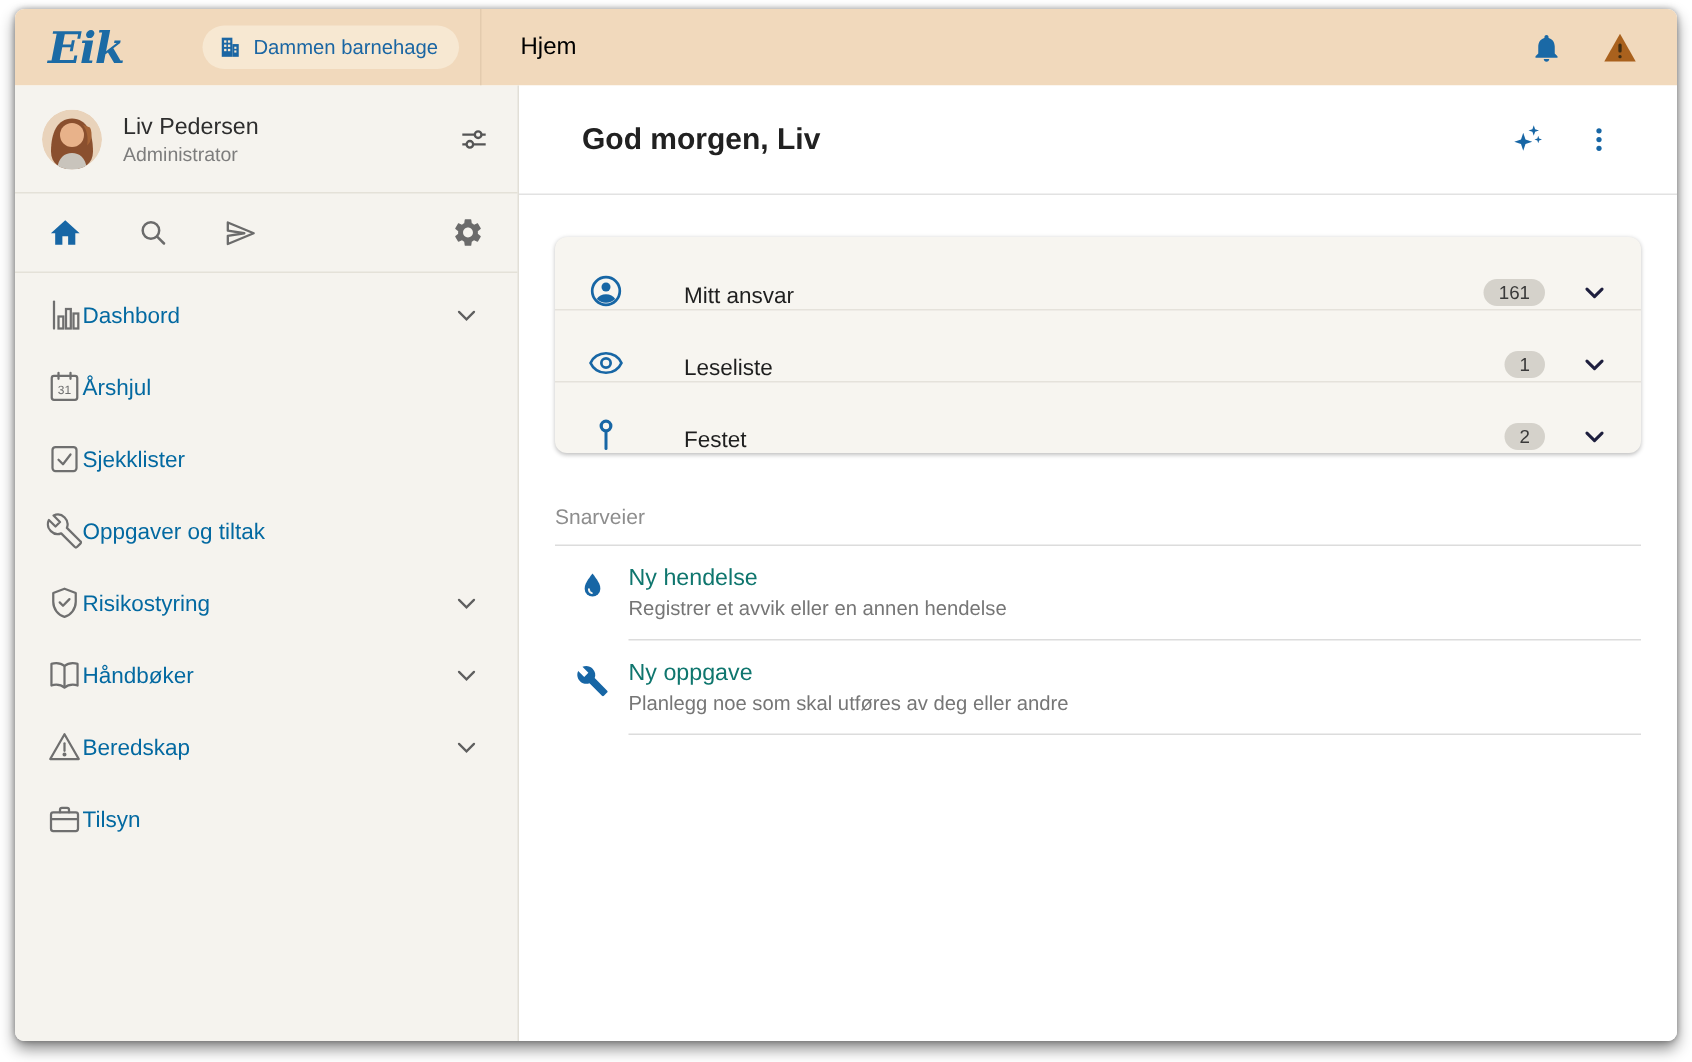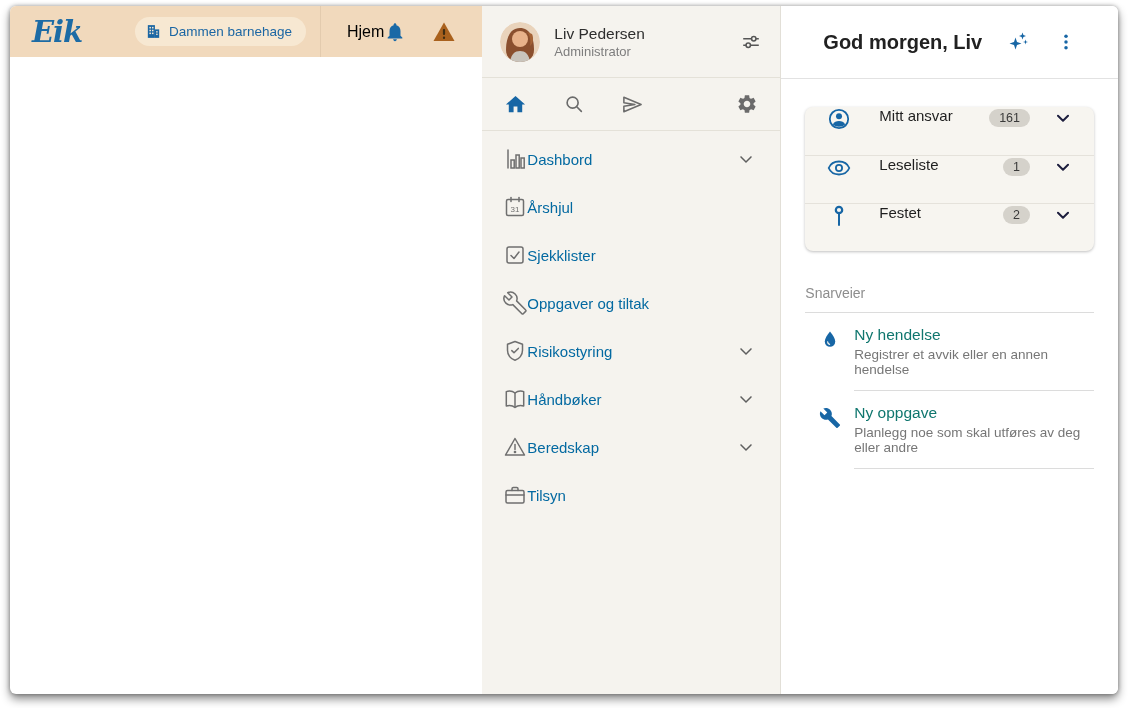--- a/index.html
+++ b/index.html
@@ -1,57 +1,57 @@
 <!DOCTYPE html>
 <html><head>
 <meta charset="utf-8">
 <style>
   * { margin:0; padding:0; box-sizing:border-box; }
   html,body { width:1128px; height:708px; background:#fff; font-family:"Liberation Sans", sans-serif; overflow:hidden; }
   .window {
     position:absolute; left:10px; top:6px; width:1108px; height:688px;
     background:#fff; border-radius:6px; overflow:hidden;
     box-shadow:0 5px 10px rgba(0,0,0,.45), 0 0 4px rgba(0,0,0,.35);
-    display:flex; flex-direction:row;
+    display:flex; flex-direction:column;
   }
   
   .topbar { height:51px; background:#f1d9bc; display:flex; align-items:center; flex:0 0 auto; }
   .topbar-left { width:310px; display:flex; align-items:center; height:100%; flex:0 0 auto; }
   .logo { font-family:"DejaVu Serif", serif; font-style:italic; font-weight:bold; font-size:29px; color:#1c6ba5; margin-left:22px; letter-spacing:-1px; cursor:pointer; }
   .org-badge { margin-left:auto; margin-right:14px; display:flex; align-items:center; gap:7px;
     background:#f7e8d2; border:none; border-radius:16px; padding:6px 14px 6px 10px;
     font-family:inherit; font-size:13.5px; color:#1b66a3; cursor:pointer; }
   .topbar-sep { width:1px; height:100%; background:#e3cbae; }
   .topbar-title { font-size:16px; color:#000000; margin-left:26px; }
   .topbar-actions { margin-left:auto; display:flex; align-items:center; gap:26px; margin-right:26px; }
   .icon-btn { background:none; border:none; padding:0; cursor:pointer; display:flex; align-items:center; }
   
   .app-body { flex:1; display:flex; min-height:0; }
-  .sidebar { width:299px; flex:0 0 auto; background:#f5f3ee; border-right:1px solid #e2dfd7; display:flex; flex-direction:column; }
+  .sidebar { width:336px; flex:0 0 auto; background:#f5f3ee; border-right:1px solid #e2dfd7; display:flex; flex-direction:column; }
   .user-row { display:flex; align-items:center; padding:16px 18px 15px 18px; }
   .avatar { width:40px; height:40px; border-radius:50%; overflow:hidden; flex:0 0 auto; }
   .user-meta { margin-left:14px; line-height:1.25; }
   .user-name { font-size:15.5px; color:#2e2e2e; }
   .user-role { font-size:13px; color:#7d7d7d; }
   .tune-btn { margin-left:auto; }
   .side-divider { height:1px; background:#e4e1d8; }
   .quick-row { display:flex; align-items:center; height:52px; padding:0 22px; gap:36px; }
   .quick-row .spacer { flex:1; }
   .nav { padding-top:4px; }
   .nav-item { display:flex; align-items:center; height:48px; padding:0 24px 0 21px; cursor:pointer; }
   .nav-label { font-size:15px; color:#0369a1; }
   .nav-chevron { margin-left:auto; display:flex; }
   
   .main { flex:1; background:#fff; display:flex; flex-direction:column; min-width:0; }
   .main-header { height:73px; display:flex; align-items:center; padding:0 42px; border-bottom:1px solid #e2e2e2; }
   .greeting { font-size:20px; color:#212121; }
   .main-header-actions { margin-left:auto; display:flex; align-items:center; gap:26px; }
   .content { flex:1; padding:28px 24px 0 24px; overflow:hidden; }
   .card { background:#f7f5f0; border-radius:8px; box-shadow:0 1px 3px rgba(0,0,0,.25); }
-  .acc-row { display:flex; align-items:flex-start; height:48px; padding:0 20px 0 22px; cursor:pointer; }
+  .acc-row { display:flex; align-items:flex-end; height:48px; padding:0 20px 0 22px; cursor:pointer;gap:12px; }
   .acc-row + .acc-row { border-top:1px solid #e5e2db; }
   .acc-label { font-size:15px; color:#1f1f1f; margin-left:28px; font-weight:500; }
   .acc-right { margin-left:auto; display:flex; align-items:center; gap:22px; }
   .count-badge { background:#d5d2cb; color:#3a3a3a; font-size:12.5px; border-radius:13px; padding:2px 10px; min-width:26px; text-align:center; }
   
   .shortcuts { margin-top:34px; }
   .shortcuts-heading { font-size:14px; color:#8d8d8d; padding-bottom:11px; }
   .shortcuts-rule { height:1px; background:#dcdcdc; }
   .shortcut { display:flex; cursor:pointer; }
   .shortcut-icon-cell { width:49px; flex:0 0 auto; display:flex; justify-content:flex-start; padding-left:14px; padding-top:16px; }

